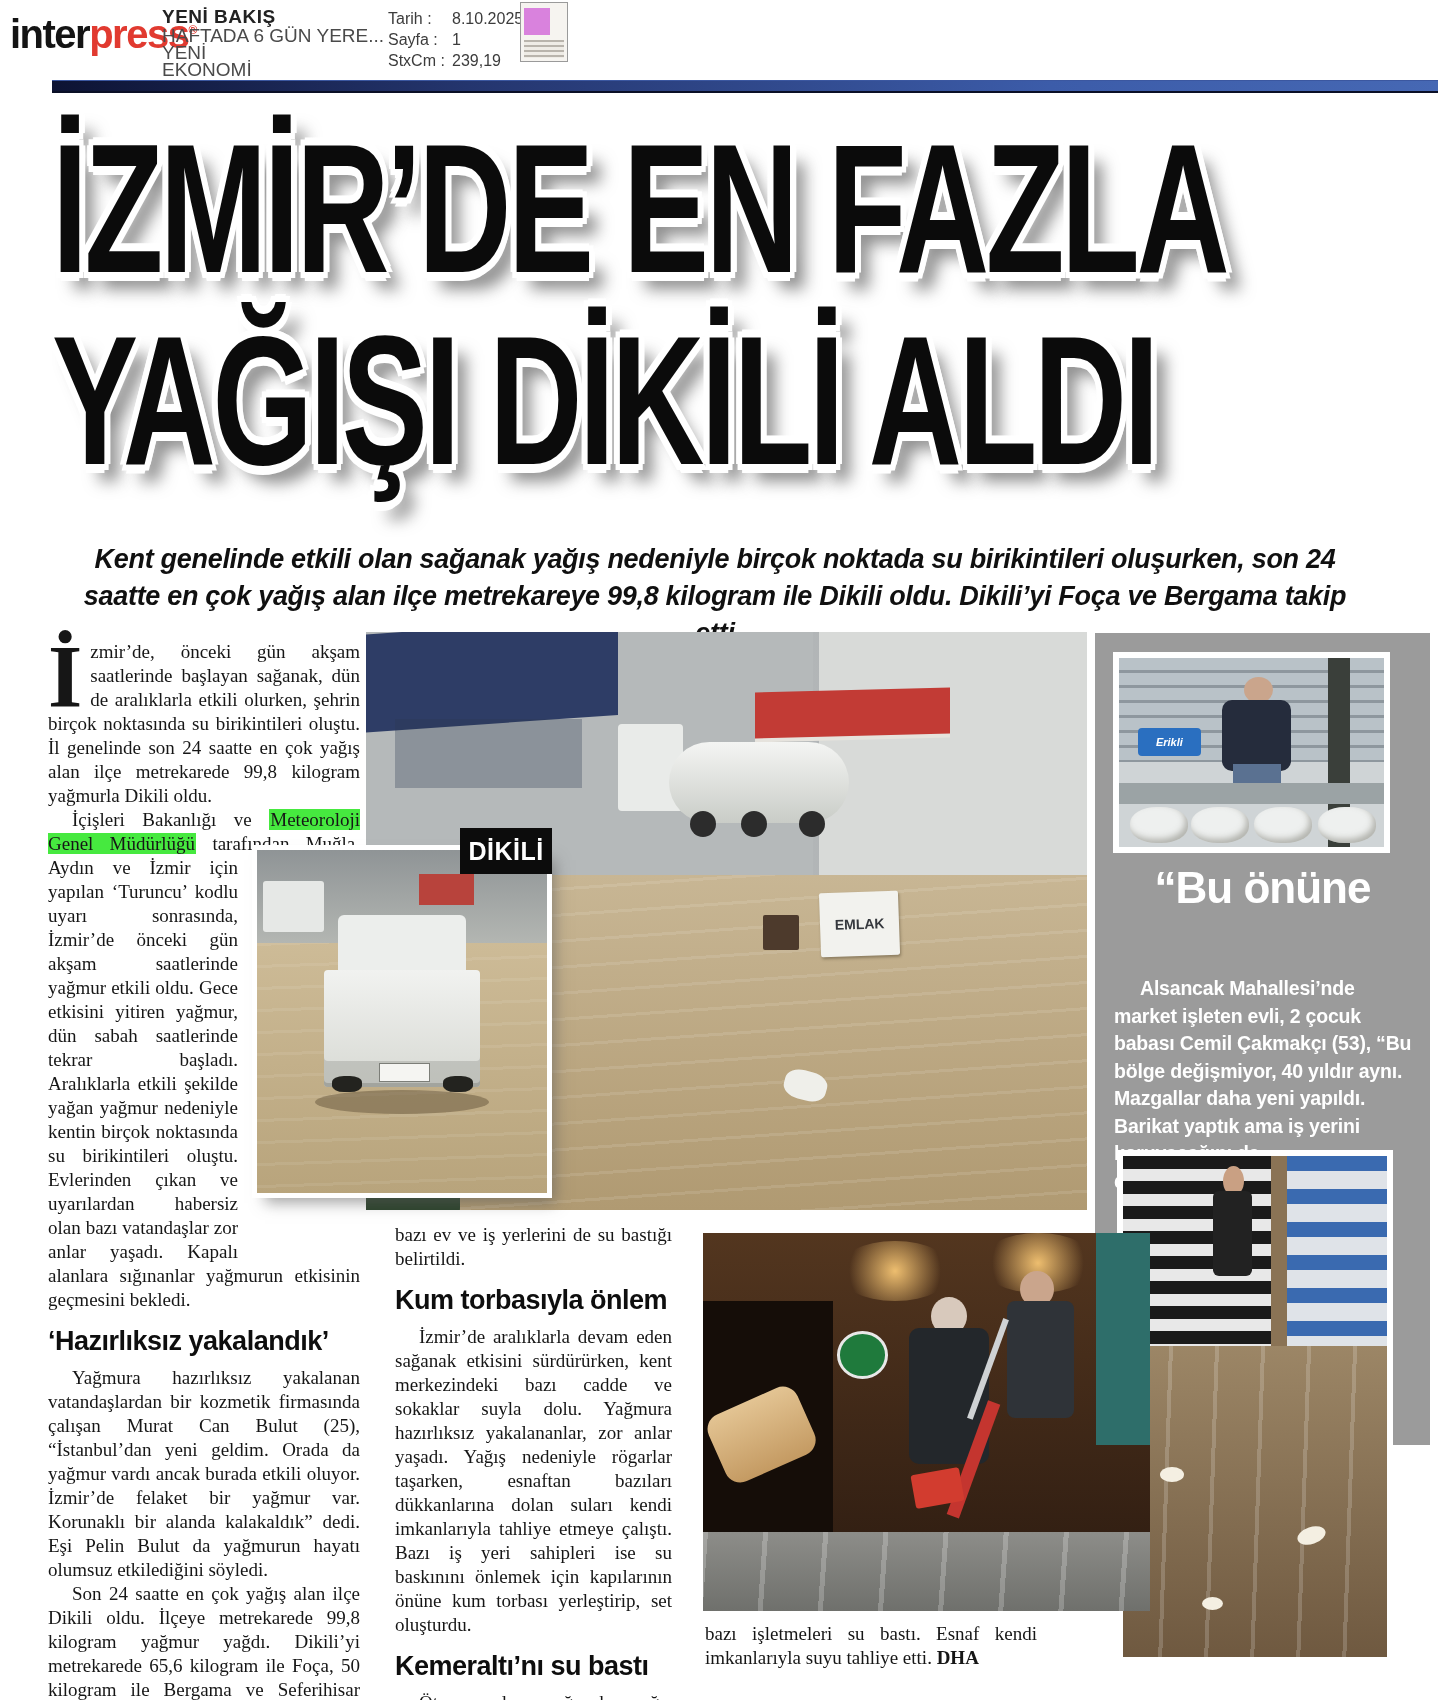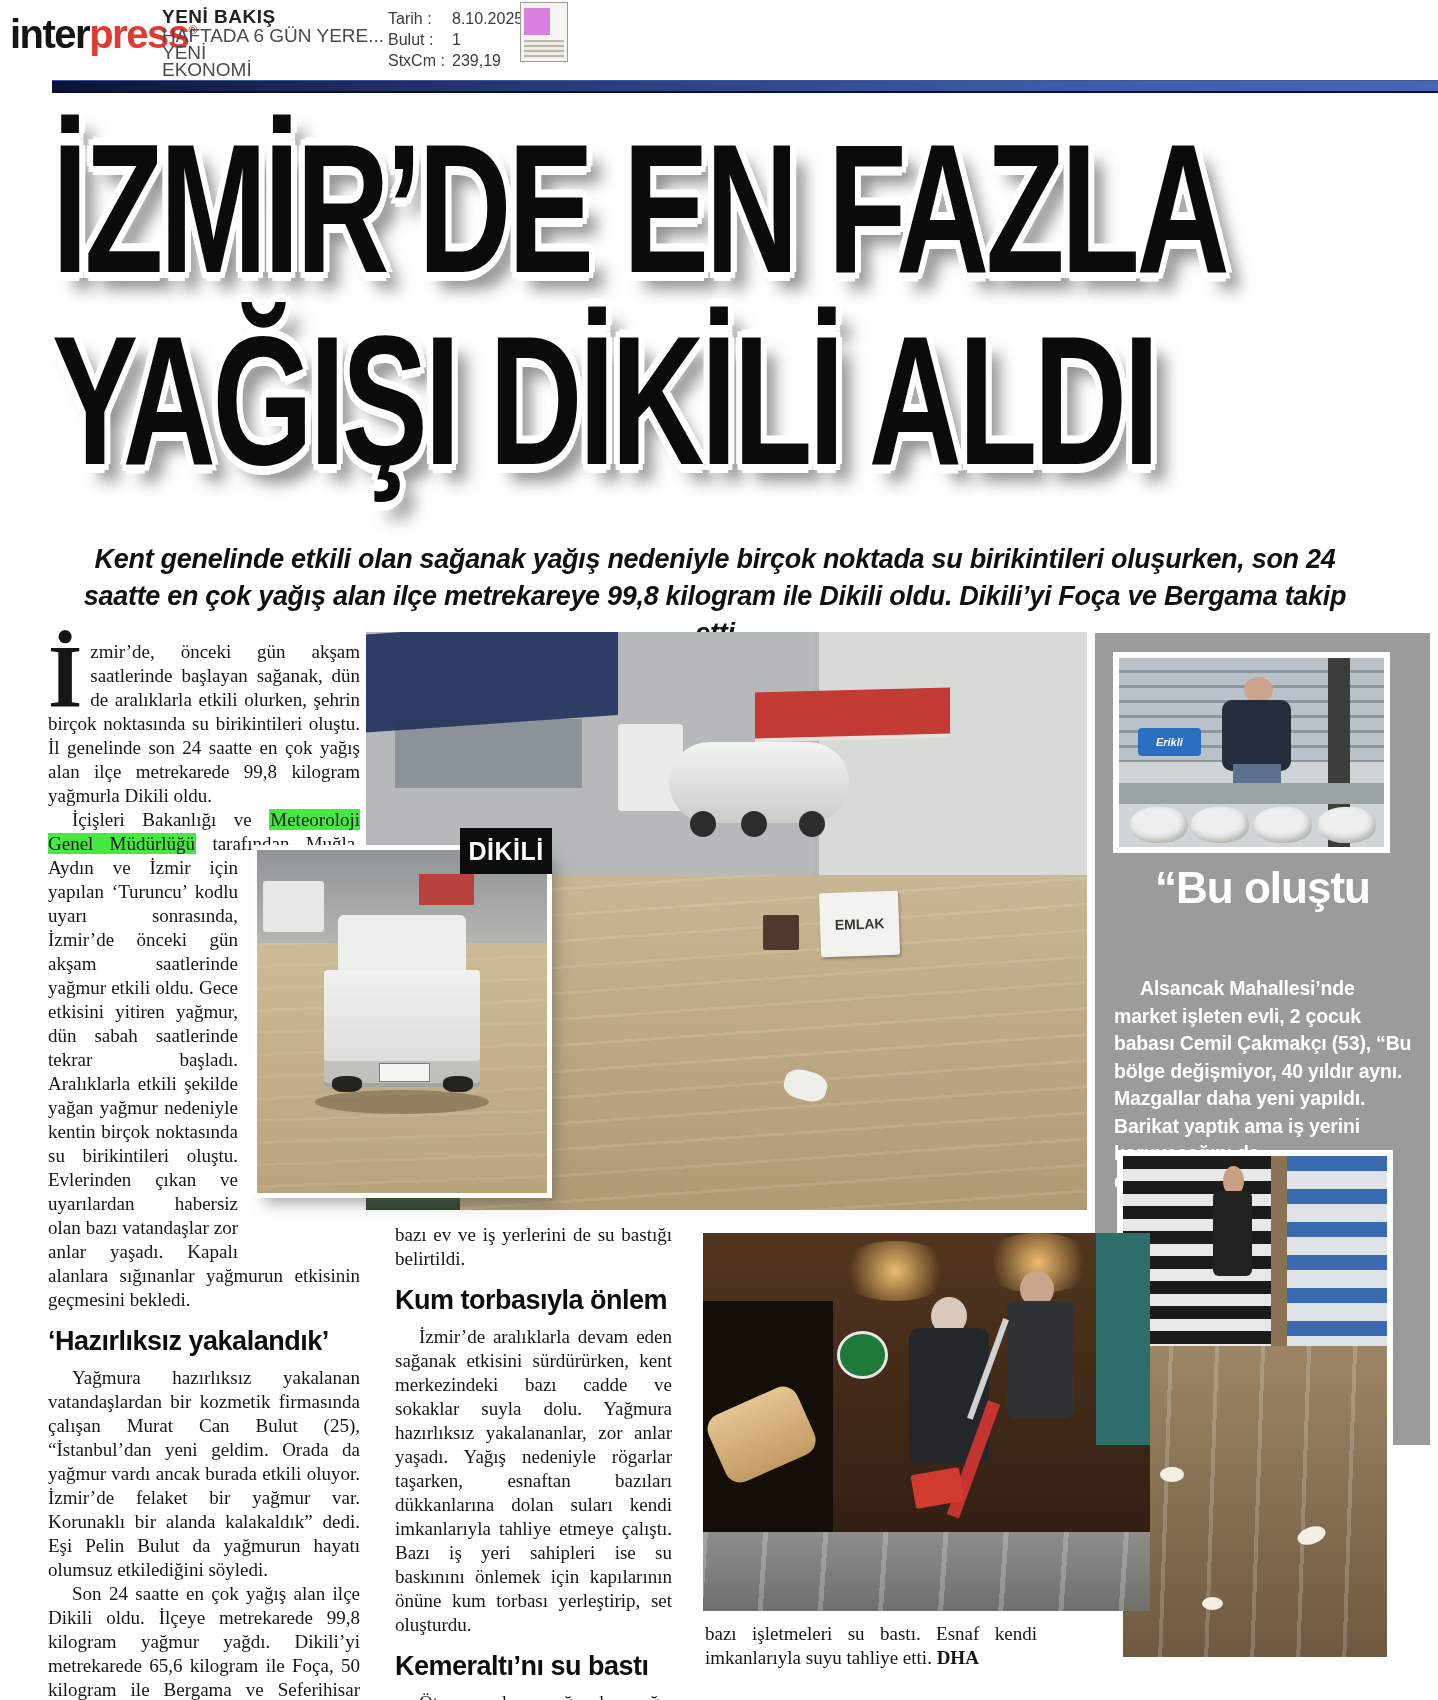--- a/index.html
+++ b/index.html
@@ -164,21 +164,21 @@
 
   <div class="pub">
     <div class="pub-name">YENİ BAKIŞ</div>
     <div class="pub-line">HAFTADA 6 GÜN YERE...</div>
     <div class="pub-line">YENİ</div>
     <div class="pub-line">EKONOMİ</div>
   </div>
 
   <div class="meta">
     <div class="meta-row"><span class="ml">Tarih :</span><span>8.10.2025</span></div>
-    <div class="meta-row"><span class="ml">Bulut :</span><span>1</span></div>
+    <div class="meta-row"><span class="ml">Sayfa :</span><span>1</span></div>
     <div class="meta-row"><span class="ml">StxCm :</span><span>239,19</span></div>
   </div>
 
   <div class="thumb">
     <div class="thumb-mag"></div>
     <div class="thumb-lines"></div>
   </div>
 
   <div class="blue-bar"></div>
 
@@ -246,21 +246,21 @@
       <div class="m-head"></div>
       <div class="m-body"></div>
       <div class="m-jeans"></div>
       <div class="m-ledge"></div>
       <div class="m-bag" style="left:4%;"></div>
       <div class="m-bag" style="left:27%;"></div>
       <div class="m-bag" style="left:51%;"></div>
       <div class="m-bag" style="left:75%;"></div>
     </div>
     <div class="quote">
-      <div>“Bu oluştu</div>
+      <div>“Bu önüne</div>
     </div>
     <div class="pbody">Alsancak Mahallesi’nde market işleten evli, 2 çocuk babası Cemil Çakmakçı (53), “Bu bölge değişmiyor, 40 yıldır aynı. Mazgallar daha yeni yapıldı. Barikat yaptık ama iş yerini koruyacağını da düşünmüyorum” dedi.</div>
     <div class="photo ph2" style="position:absolute;">
       <div class="s-shoes"></div>
       <div class="s-phead"></div>
       <div class="s-person"></div>
       <div class="s-shelfR"></div>
       <div class="s-water"></div>
       <div class="s-spark1"></div>
       <div class="s-spark2"></div>

